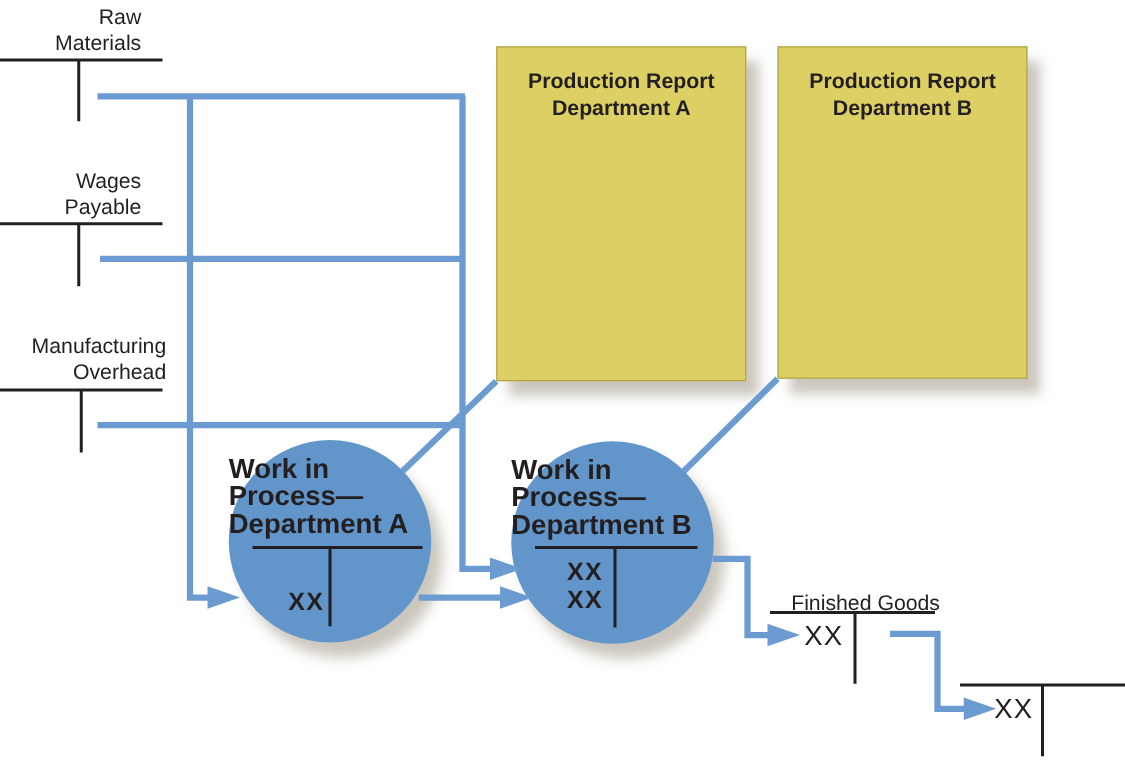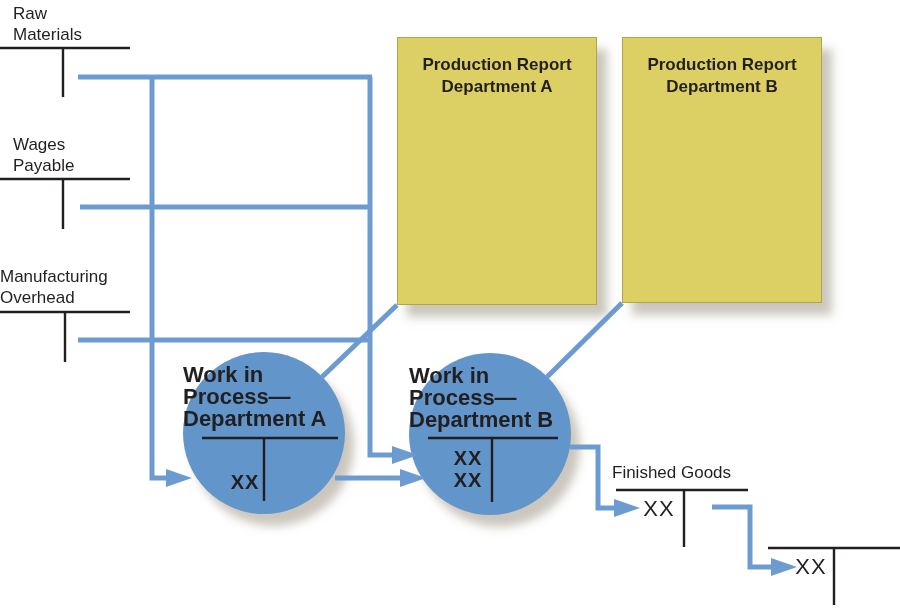--- a/index.html
+++ b/index.html
@@ -8,21 +8,21 @@
     --report-yellow:#dccf63;
     --report-border:#b1a54b;
     --ink-black:#231f20;
   }
   html,body{margin:0;padding:0;background:#ffffff;}
   #stage{
     position:relative;width:900px;height:608px;background:#ffffff;overflow:hidden;
     font-family:"Liberation Sans",sans-serif;color:var(--ink-black);
   }
   .layer-svg{position:absolute;left:0;top:0;z-index:3;}
-  .acct-label{position:absolute;text-align:left;font-size:17px;line-height:21px;z-index:4;}
+  .acct-label{position:absolute;text-align:right;font-size:17px;line-height:21px;z-index:4;}
   .xx-val{position:absolute;text-align:center;font-size:22px;line-height:24px;letter-spacing:1px;z-index:4;}
   .report{
     position:absolute;width:200px;background:var(--report-yellow);
     border:1px solid var(--report-border);box-sizing:border-box;
     box-shadow:10px 12px 9px rgba(151,144,126,0.5);z-index:1;
   }
   .report-title{padding-top:16px;text-align:center;font-weight:bold;font-size:17px;line-height:22px;}
   .wip{
     position:absolute;width:162px;height:162px;border-radius:50%;
     background:var(--circle-blue);
@@ -105,18 +105,18 @@
     <div>Materials</div>
   </div>
   <div class="acct-label" style="left:13px;top:134px;width:100px">
     <div>Wages</div>
     <div>Payable</div>
   </div>
   <div class="acct-label" style="left:0px;top:266px;width:133px">
     <div>Manufacturing</div>
     <div>Overhead</div>
   </div>
-  <div class="acct-label" style="left:612px;top:462px;width:140px">Finished Goods</div>
+  <div class="acct-label" style="left:612px;top:472px;width:140px">Finished Goods</div>
 
   <div class="xx-val" style="left:639px;top:497px;width:40px">XX</div>
   <div class="xx-val" style="left:791px;top:555px;width:40px">XX</div>
 
 </div>
 
 </body></html>

